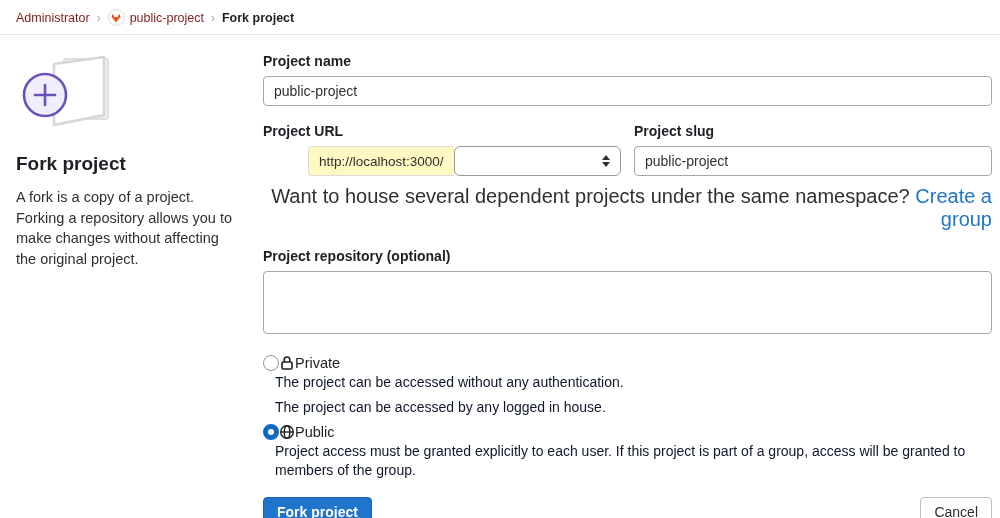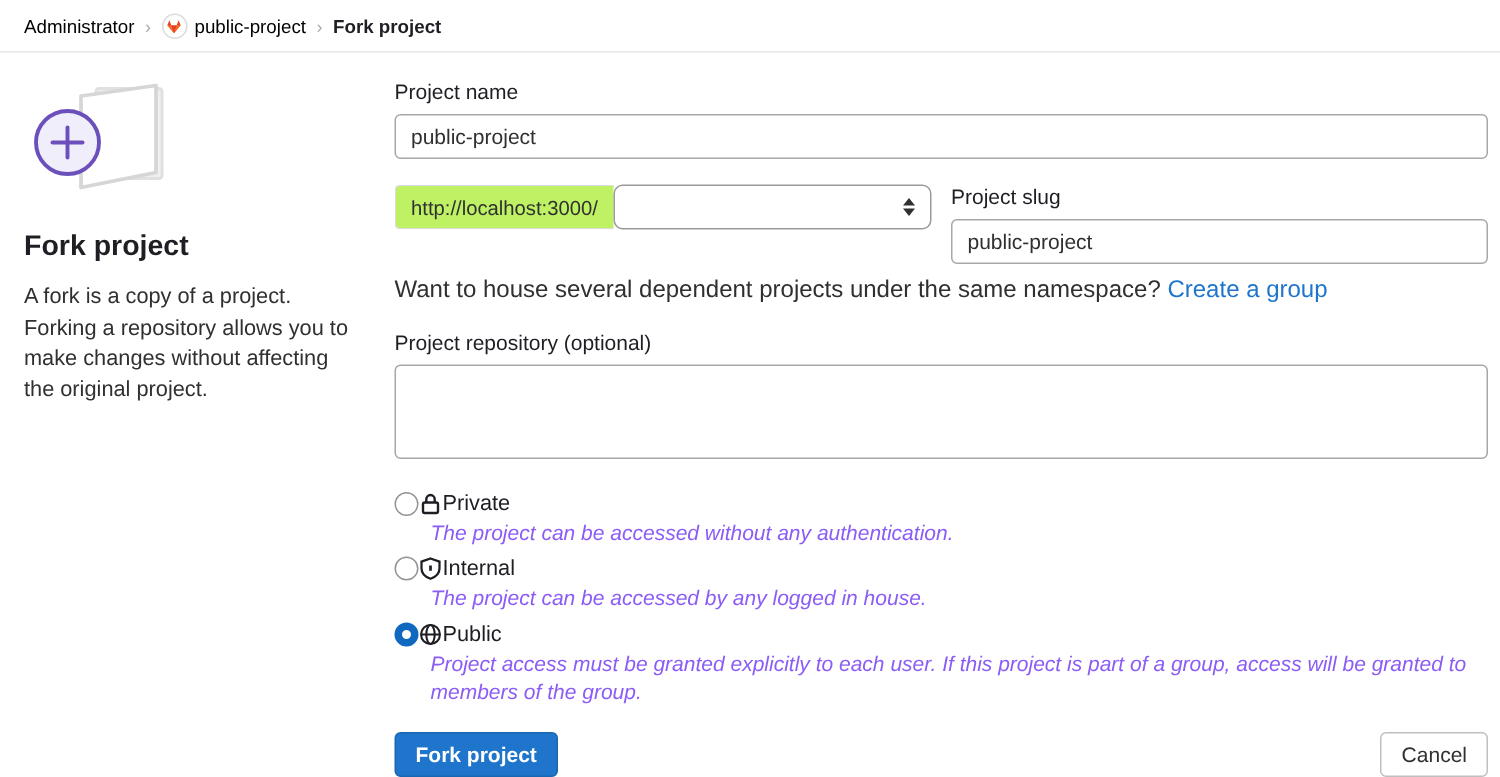--- a/index.html
+++ b/index.html
@@ -3,78 +3,78 @@
 <meta charset="utf-8">
 <style>
   * { margin: 0; padding: 0; box-sizing: border-box; }
   html, body { width: 1000px; height: 518px; background: #fff;
     font-family: "Liberation Sans", "DejaVu Sans", sans-serif; color: #303030; }
 
   
   .breadcrumb-bar { display: flex; align-items: center; gap: 7px;
     padding: 9px 16px 8px 16px; font-size: 12.5px; color: #3a3a3a;
     border-bottom: 1px solid #e8e8e8; }
-  .crumb { color: #000000; text-decoration: none; cursor: pointer; }
+  .crumb { color: #7f1d1d; text-decoration: none; cursor: pointer; }
   .crumb-sep { color: #a8a8a8; font-size: 12px; }
   .crumb-current { font-weight: 700; color: #1f1e24; }
   .crumb-project { display: flex; align-items: center; gap: 5px; cursor: pointer; }
   .avatar-circle { width: 17px; height: 17px; border: 1px solid #dbdbdb; border-radius: 50%;
     display: inline-flex; align-items: center; justify-content: center; background: #fff; }
 
   
   .content { display: flex; padding: 18px 8px 16px 16px; }
   .left-col { width: 247px; flex-shrink: 0; padding-right: 20px; }
   .right-col { flex: 1; }
 
   .page-title { font-size: 19px; font-weight: 700; color: #1f1e24; margin: 16px 0 12px 0; }
   .page-desc { font-size: 14.5px; line-height: 1.42; color: #303030; }
 
   
-  .form-label { display: block; font-size: 14px; font-weight: 400; color: #1f1e24; margin-bottom: 7px; }
+  .form-label { display: block; font-size: 14px; font-weight: 700; color: #1f1e24; margin-bottom: 7px; }
   .form-group { margin-bottom: 17px; }
   .text-input { width: 100%; height: 30px; border: 1px solid #a7a7a7; border-radius: 4px;
     padding: 0 10px; font-size: 14px; color: #303030; background: #fff;
     font-family: "Liberation Sans", sans-serif; }
   .row-2 { display: flex; gap: 13px; margin-bottom: 9px; }
   .row-2 > div { flex: 1; }
 
   .input-group { display: flex; width: 100%; }
   .input-prefix { display: flex; align-items: center; padding: 0 10px; height: 30px;
     border: 1px solid #dbdbdb; border-right: none; border-radius: 4px 0 0 4px;
-    background: #bef264; font-size: 13.5px; color: #303030; white-space: nowrap; }
+    background: #fef9c3; font-size: 13.5px; color: #303030; white-space: nowrap; margin-left: 45px; }
   .ns-select { flex: 1; height: 30px; border: 1px solid #9a9a9a; border-radius: 6px;
     background: #fff; display: flex; align-items: center; justify-content: flex-end;
     padding: 0 10px; cursor: pointer; }
   .sel-arrows { display: flex; flex-direction: column; gap: 2px; align-items: center; }
   .tri-up { width: 0; height: 0; border-left: 4px solid transparent;
     border-right: 4px solid transparent; border-bottom: 5px solid #303030; }
   .tri-down { width: 0; height: 0; border-left: 4px solid transparent;
     border-right: 4px solid transparent; border-top: 5px solid #303030; }
 
-  .hint-line { font-size: 16px; color: #303030; margin-bottom: 17px; }
+  .hint-line { font-size: 20px; color: #303030; margin-bottom: 17px; text-align: right; }
   .hint-link { color: #1f75cb; text-decoration: none; cursor: pointer; }
 
   .desc-textarea { width: 100%; height: 63px; border: 1px solid #a7a7a7; border-radius: 4px;
     padding: 8px 10px; font-size: 14px; resize: none;
     font-family: "Liberation Sans", sans-serif; }
 
   
   .visibility-label-row { display: flex; align-items: center; gap: 5px; margin-bottom: 8px; }
   .visibility-label-row .form-label { margin-bottom: 0; }
   .help-icon { width: 15px; height: 15px; border: 1.6px solid #1f75cb; border-radius: 50%;
     color: #1f75cb; font-size: 10px; font-weight: 700; display: inline-flex;
     align-items: center; justify-content: center; cursor: pointer; }
 
   .vis-option { margin-bottom: 5px; }
   .vis-option-row { display: flex; align-items: center; gap: 0; font-size: 14.5px; color: #1f1e24; }
   .radio { width: 16px; height: 16px; border-radius: 50%; border: 1px solid #949494;
     background: #fff; flex-shrink: 0; cursor: pointer; }
   .radio.checked { border: 5px solid #1068bf; }
   .vis-icon { display: inline-flex; width: 16px; height: 16px; }
-  .vis-desc { margin: 2px 0 6px 24px; font-size: 14px; color: #8b5cf6; line-height: 1.38; font-style: italic; }
+  .vis-desc { margin: 2px 0 6px 12px; font-size: 14px; color: #0f172a; line-height: 1.38; }
 
   
   .form-footer { display: flex; justify-content: space-between; align-items: center; margin-top: 17px; }
   .btn { font-size: 14px; border-radius: 4px; padding: 6px 13px; cursor: pointer;
     font-family: "Liberation Sans", sans-serif; }
   .btn-primary { background: #1f75cb; color: #fff; border: 1px solid #1a66b1; font-weight: 700; }
   .btn-secondary { background: #fff; color: #303030; border: 1px solid #bfbfbf; }
 </style>
 </head>
 <body>
@@ -114,20 +114,21 @@
 
   <div class="right-col">
 
     <div class="form-group">
       <label class="form-label">Project name</label>
       <input class="text-input" type="text" value="public-project" style="">
     </div>
 
     <div class="row-2">
       <div>
+        <label class="form-label">Project URL</label>
         <div class="input-group">
           <span class="input-prefix">http://localhost:3000/</span>
           <div class="ns-select">
             <span></span>
             <span class="sel-arrows">
               <span class="tri-up"></span>
                 <span class="tri-down"></span>
             </span>
           </div>
         </div>
@@ -157,30 +158,20 @@
             <rect x="3" y="7" width="10" height="7" rx="1.2"></rect>
             <path d="M5.2 7 V4.8 a2.8 2.8 0 0 1 5.6 0 V7"></path>
           </svg>
         </span>
         <span>Private</span>
       </div>
       <div class="vis-desc">The project can be accessed without any authentication.</div>
     </div>
 
     <div class="vis-option">
-      <div class="vis-option-row">
-        <span class="radio"></span>
-        <span class="vis-icon">
-          <svg width="16" height="16" viewBox="0 0 16 16" fill="none" stroke="#1f1e24" stroke-width="1.5">
-            <path d="M8 1.3 L14 3.4 V8 C14 11.4 11.6 13.6 8 14.8 C4.4 13.6 2 11.4 2 8 V3.4 Z"></path>
-            <line x1="8" y1="6" x2="8" y2="9.5" stroke-width="1.8"></line>
-          </svg>
-        </span>
-        <span>Internal</span>
-      </div>
       <div class="vis-desc">The project can be accessed by any logged in house.</div>
     </div>
 
     <div class="vis-option">
       <div class="vis-option-row">
         <span class="radio checked"></span>
         <span class="vis-icon">
           <svg width="16" height="16" viewBox="0 0 16 16" fill="none" stroke="#1f1e24" stroke-width="1.4">
             <circle cx="8" cy="8" r="6.3"></circle>
             <ellipse cx="8" cy="8" rx="2.8" ry="6.3"></ellipse>

